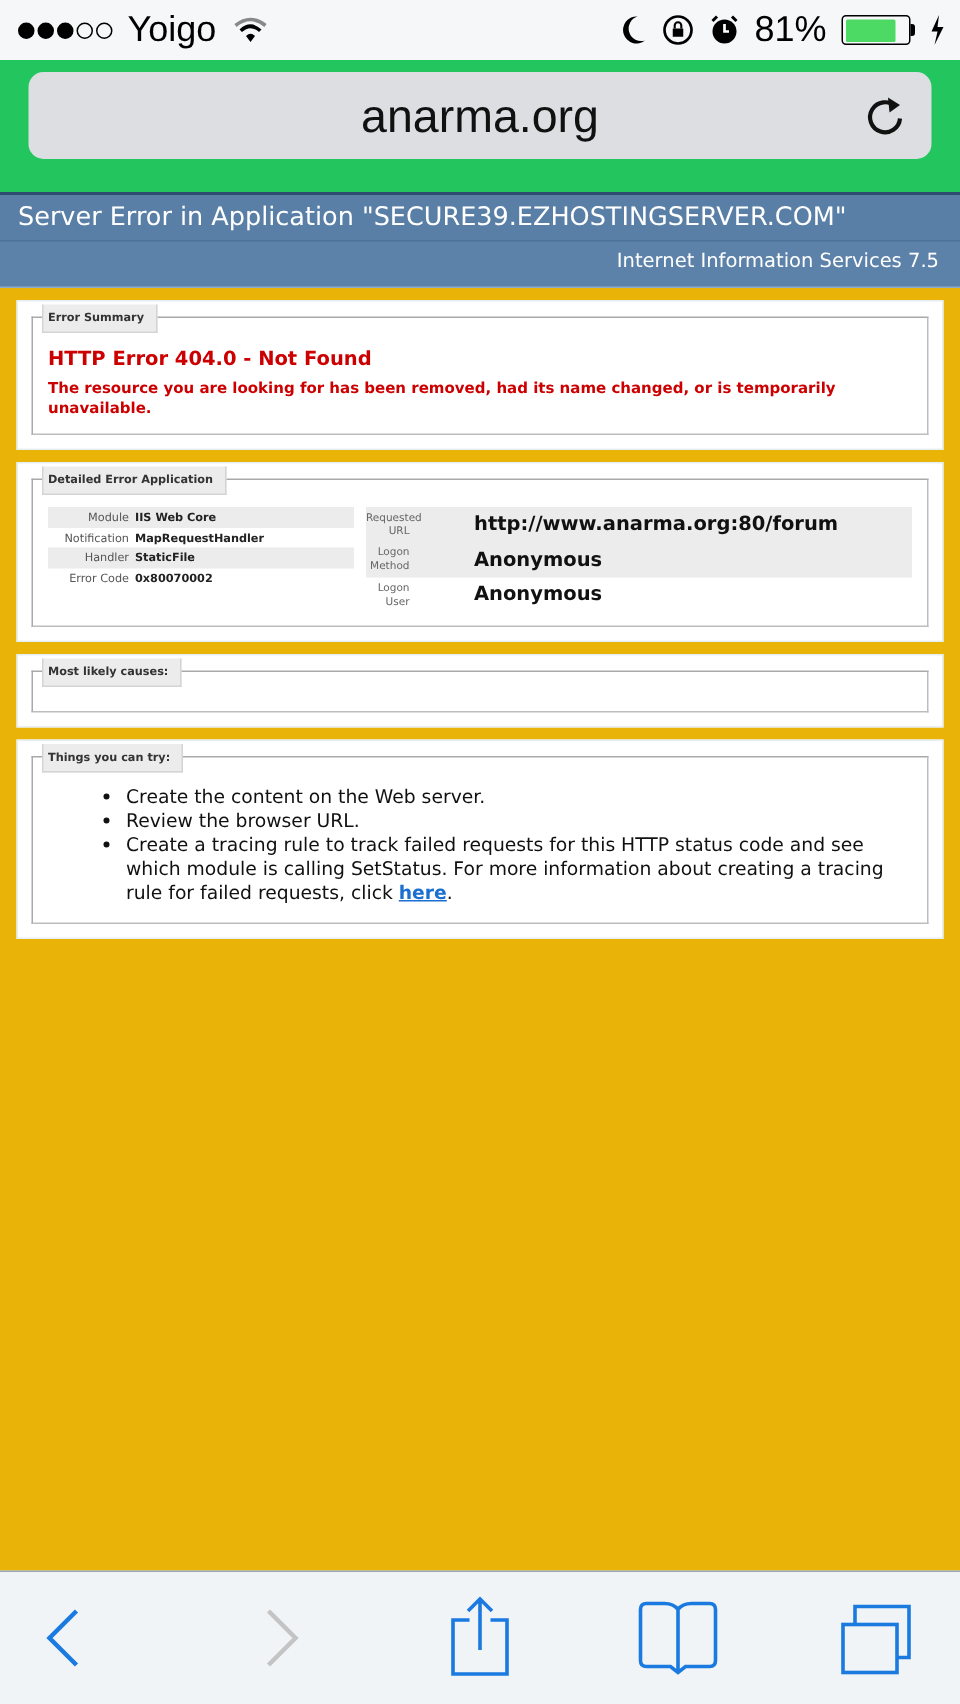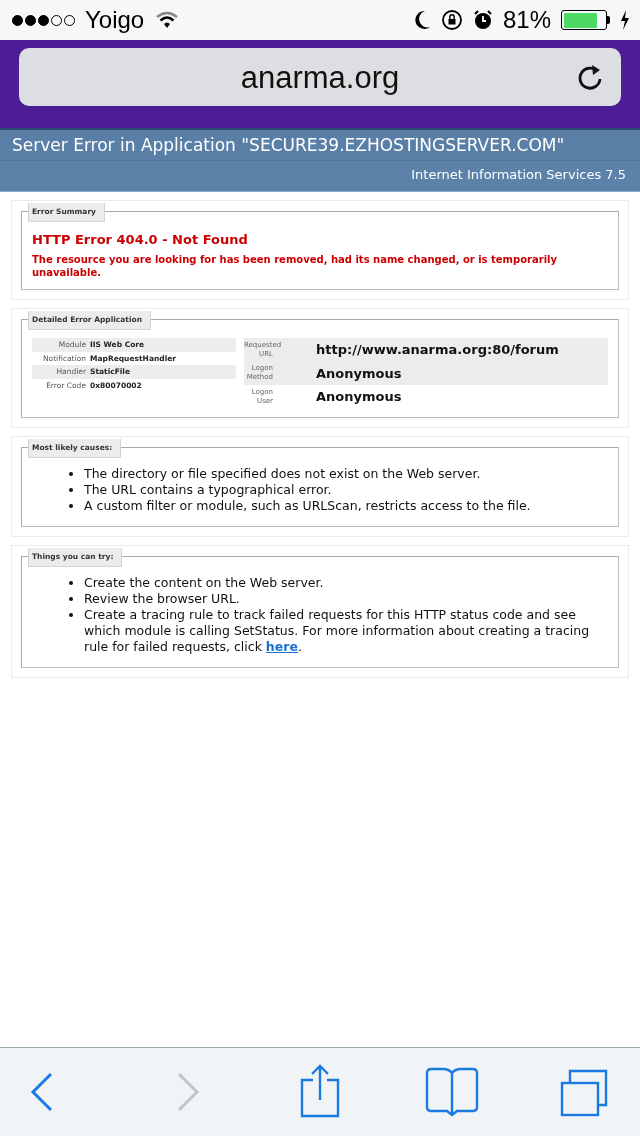--- a/index.html
+++ b/index.html
@@ -14,27 +14,27 @@
   .dot.on { background: #000; }
   .wifi { margin-left: 8px; }
   .sb-time { position: absolute; left: 0; width: 640px; text-align: center; top: 6px; font-size: 24px; }
   .sb-right { position: absolute; right: 10px; top: 6px; font-size: 24px; display: flex; align-items: center; gap: 10px; }
   .battery { display: inline-flex; align-items: center; }
   .batt-body { width: 46px; height: 20px; border: 1.5px solid #000; border-radius: 3px; padding: 1.5px; }
   .batt-fill { height: 100%; background: #4cd964; border-radius: 1px; }
   .batt-tip { width: 3px; height: 8px; background: #000; border-radius: 0 2px 2px 0; }
 
   
-  .urlarea { position: absolute; top: 40px; left: 0; width: 640px; height: 88px; background: #4c1d95; }
+  .urlarea { position: absolute; top: 40px; left: 0; width: 640px; height: 88px; background: #22c55e; }
   .urlbar { position: absolute; left: 19px; top: 8px; width: 602px; height: 58px; background: #dcdee1; border-radius: 10px; }
   .url-text { position: absolute; left: 0; width: 602px; text-align: center; top: 12px; font-family: "Liberation Sans", sans-serif; font-size: 31px; color: #111; }
   .reload { position: absolute; right: 16px; top: 14px; width: 30px; height: 30px; }
 
   
-  .page { position: absolute; top: 128px; left: 0; width: 640px; height: 920px; background: #ffffff; }
+  .page { position: absolute; top: 128px; left: 0; width: 640px; height: 920px; background: #eab308; }
   .hdr1 { background: #5a7fa7; color: #fff; height: 32px; padding: 5px 12px; font-size: 17px; border-top: 2px solid #2e4c70; }
   .hdr2 { background: #5d82aa; color: #fff; height: 32px; padding: 6px 14px; font-size: 13px; text-align: right; border-top: 1px solid #4f729a; border-bottom: 1px solid #8fabc7; }
   .content { padding: 8px 11px 0 11px; }
   .panel { background: #fff; padding: 10px 9px 9px 9px; margin-bottom: 8px; border: 1px solid #e6eef4; }
   .box { position: relative; border: 1px solid #a9a9a9; border-right-color: #bdbdbd; border-bottom-color: #bdbdbd; padding: 18px 10px 10px 10px; }
   .legend { position: absolute; top: -9px; left: 6px; background: #ececec; border: 1px solid #d4d4d4; border-top: none; font-size: 7.5px; font-weight: bold; color: #333; padding: 4px 8px 5px 3px; }
   .err-title { color: #c00; font-size: 13px; font-weight: bold; margin-top: 4px; margin-bottom: 6px; }
   .err-desc { color: #c00; font-size: 10px; font-weight: bold; line-height: 13px; }
 
   .details { display: flex; margin-top: 4px; }
@@ -164,25 +164,20 @@
               <span class="rval">Anonymous</span>
             </div>
           </div>
         </div>
       </div>
     </div>
 
     <div class="panel">
       <div class="box" style="padding-top:14px; padding-bottom:12px;">
         <div class="legend">Most likely causes:</div>
-        <ul class="bullets">
-          <li>The directory or file specified does not exist on the Web server.</li>
-          <li>The URL contains a typographical error.</li>
-          <li>A custom filter or module, such as URLScan, restricts access to the file.</li>
-        </ul>
       </div>
     </div>
 
     <div class="panel">
       <div class="box" style="padding-top:14px; padding-bottom:12px;">
         <div class="legend">Things you can try:</div>
         <ul class="bullets">
           <li>Create the content on the Web server.</li>
           <li>Review the browser URL.</li>
           <li><span>Create a tracing rule to track failed requests for this HTTP status code and see which module is calling SetStatus. For more information about creating a tracing rule for failed requests, click </span><a class="lnk" href="#">here</a><span>.</span></li>

